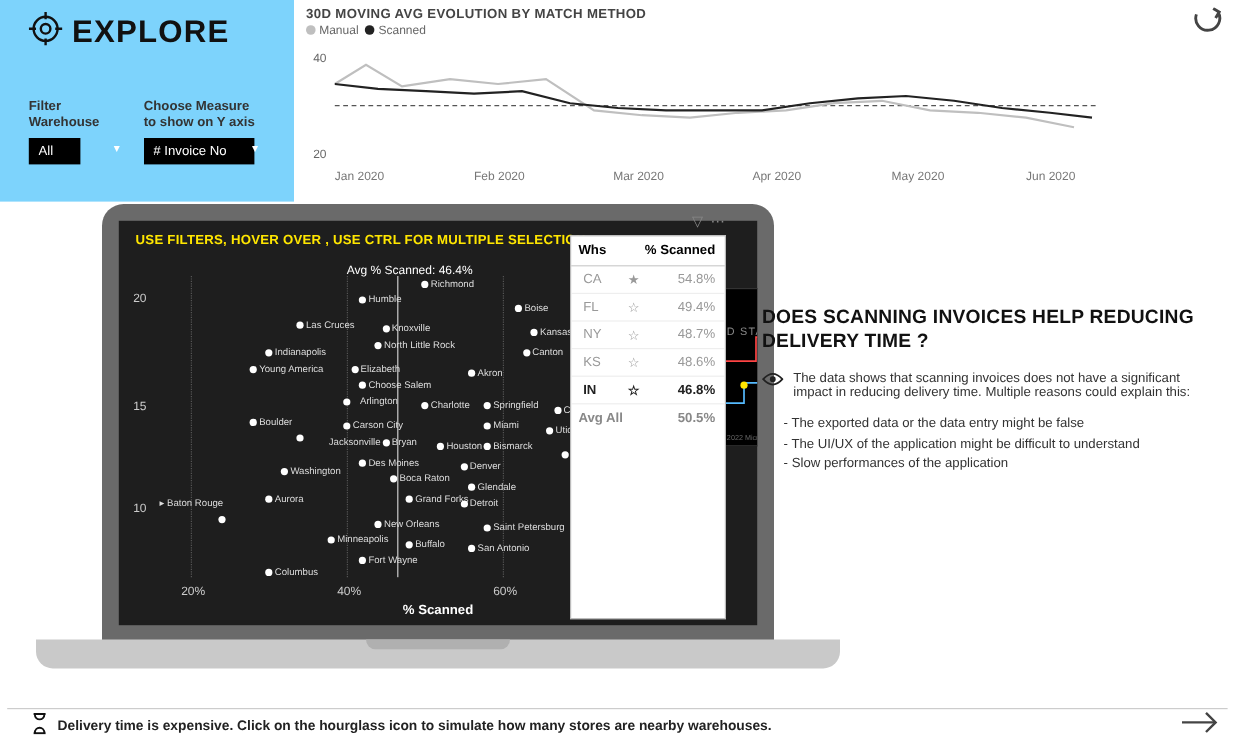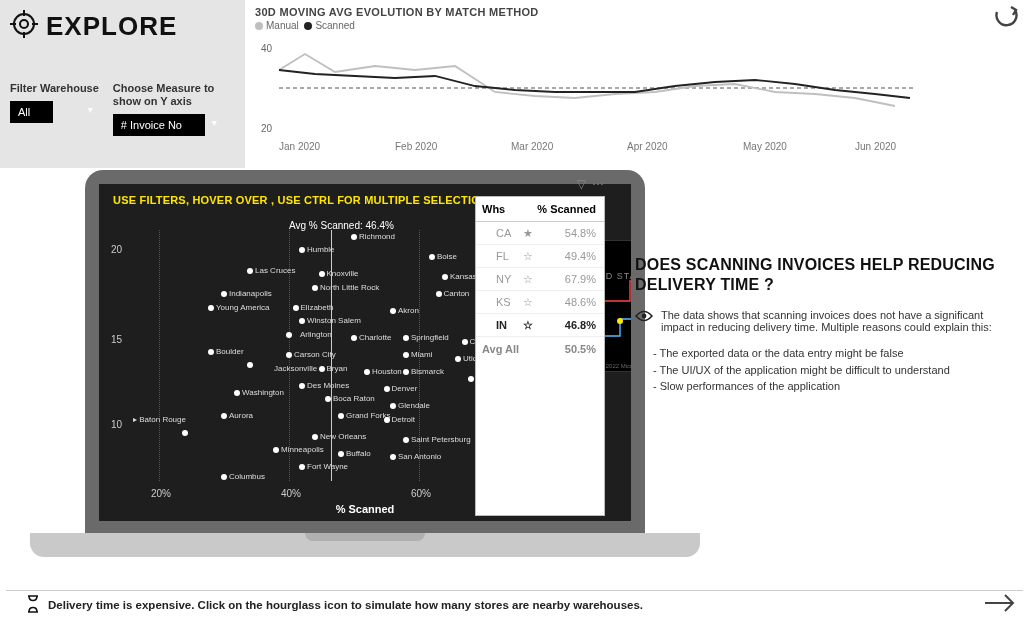--- a/index.html
+++ b/index.html
@@ -1,19 +1,19 @@
 <!DOCTYPE html>
 <html><head>
 <meta charset="utf-8">
 <style>
   * { box-sizing: border-box; margin: 0; padding: 0; }
   body { font-family: 'Segoe UI', Arial, sans-serif; background: #fff; width: 1029px; height: 625px; overflow: hidden; position: relative; }
 
   
-  .sidebar { position: absolute; left: 0; top: 0; width: 245px; height: 168px; background: #e5e5e5; padding: 8px 10px; }
+  .sidebar { position: absolute; left: 0; top: 0; width: 245px; height: 168px; background: #7dd3fc; padding: 8px 24px; }
   .brand { display: flex; align-items: center; gap: 8px; margin-top: 2px; }
   .brand-title { font-size: 26px; font-weight: 800; letter-spacing: 1px; color: #111; }
   .filters-row { display: flex; gap: 14px; margin-top: 40px; }
   .filter { display: flex; flex-direction: column; gap: 6px; }
   .filter-label { font-size: 11px; font-weight: 600; color: #333; line-height: 1.2; }
   .select-black { background: #000; color: #fff; border: none; font-size: 11px; padding: 4px 22px 4px 8px; height: 22px; appearance: none; position: relative; }
   .select-wrap { position: relative; display: inline-block; }
   .select-wrap::after { content: '▾'; position: absolute; right: 6px; top: 3px; color: #fff; font-size: 10px; pointer-events: none; }
 
   
@@ -51,21 +51,21 @@
   .inset-store { position:absolute; bottom:14px; left:4px; font-size:7px; color:#aaa; }
 
   
   .table-panel { position:absolute; left:475px; top:196px; width:130px; height:320px; background:#fff; border:1px solid #bbb; font-size:11px; }
   .table-icons { position:absolute; top:-20px; right:0; display:flex; gap:6px; color:#888; font-size:12px; }
   .table-head { display:flex; border-bottom:1px solid #ccc; font-weight:600; }
   .table-head div { padding:6px 6px; }
   .col-w { width:42px; }
   .col-s { flex:1; text-align:right; padding-right:8px !important; }
   .trow { display:flex; align-items:center; border-bottom:1px solid #eee; color:#999; }
-  .trow .col-w { padding:5px 20px; }
+  .trow .col-w { padding:5px 10px; }
   .trow .col-star { width:20px; text-align:center; }
   .trow .col-s { padding:5px 8px 5px 0; }
   .trow.highlight { color:#222; font-weight:600;justify-content:center; }
   .tfoot { display:flex; color:#888; font-weight:600;justify-content:space-between; }
   .tfoot div { padding:6px 6px; }
 
   
   .insight { position:absolute; left:635px; top:255px; width:370px; }
   .insight-title { font-size:16px; font-weight:800; color:#111; line-height:1.25; letter-spacing:0.2px; }
   .insight-body { margin-top:14px; font-size:11px; color:#333; }
@@ -188,21 +188,21 @@
           <div class="dot-label" style="left: 344.5px; top: 105.347px;">Canton</div>
           <div class="dot" style="left: 122px; top: 107.347px;"></div>
           <div class="dot-label" style="left: 130px; top: 105.347px;">Indianapolis</div>
           <div class="dot" style="left: 109px; top: 120.893px;"></div>
           <div class="dot-label" style="left: 117px; top: 118.893px;">Young America</div>
           <div class="dot" style="left: 193.5px; top: 120.893px;"></div>
           <div class="dot-label" style="left: 201.5px; top: 118.893px;">Elizabeth</div>
           <div class="dot" style="left: 291px; top: 124.28px;"></div>
           <div class="dot-label" style="left: 299px; top: 122.28px;">Akron</div>
           <div class="dot" style="left: 200px; top: 134.44px;"></div>
-          <div class="dot-label" style="left: 208px; top: 132.44px;">Winston Salem</div>
+          <div class="dot-label" style="left: 208px; top: 132.44px;">Choose Salem</div>
           <div class="dot" style="left: 187px; top: 147.987px;"></div>
           <div class="dot-label" style="left: 201px; top: 145.987px;">Arlington</div>
           <div class="dot" style="left: 252px; top: 151.373px;"></div>
           <div class="dot-label" style="left: 260px; top: 149.373px;">Charlotte</div>
           <div class="dot" style="left: 304px; top: 151.373px;"></div>
           <div class="dot-label" style="left: 312px; top: 149.373px;">Springfield</div>
           <div class="dot" style="left: 362.5px; top: 154.76px;"></div>
           <div class="dot-label" style="left: 370.5px; top: 152.76px;">Cincinnati</div>
           <div class="dot" style="left: 109px; top: 164.92px;"></div>
           <div class="dot-label" style="left: 117px; top: 162.92px;">Boulder</div>
@@ -295,21 +295,21 @@
         <div class="col-s">54.8%</div>
       </div>
       <div class="trow">
         <div class="col-w">FL</div>
         <div class="col-star">☆</div>
         <div class="col-s">49.4%</div>
       </div>
       <div class="trow">
         <div class="col-w">NY</div>
         <div class="col-star">☆</div>
-        <div class="col-s">67.9%</div>
+        <div class="col-s">48.7%</div>
       </div>
       <div class="trow">
         <div class="col-w">KS</div>
         <div class="col-star">☆</div>
         <div class="col-s">48.6%</div>
       </div>
       <div class="trow highlight">
         <div class="col-w">IN</div>
         <div class="col-star">☆</div>
         <div class="col-s">46.8%</div>

